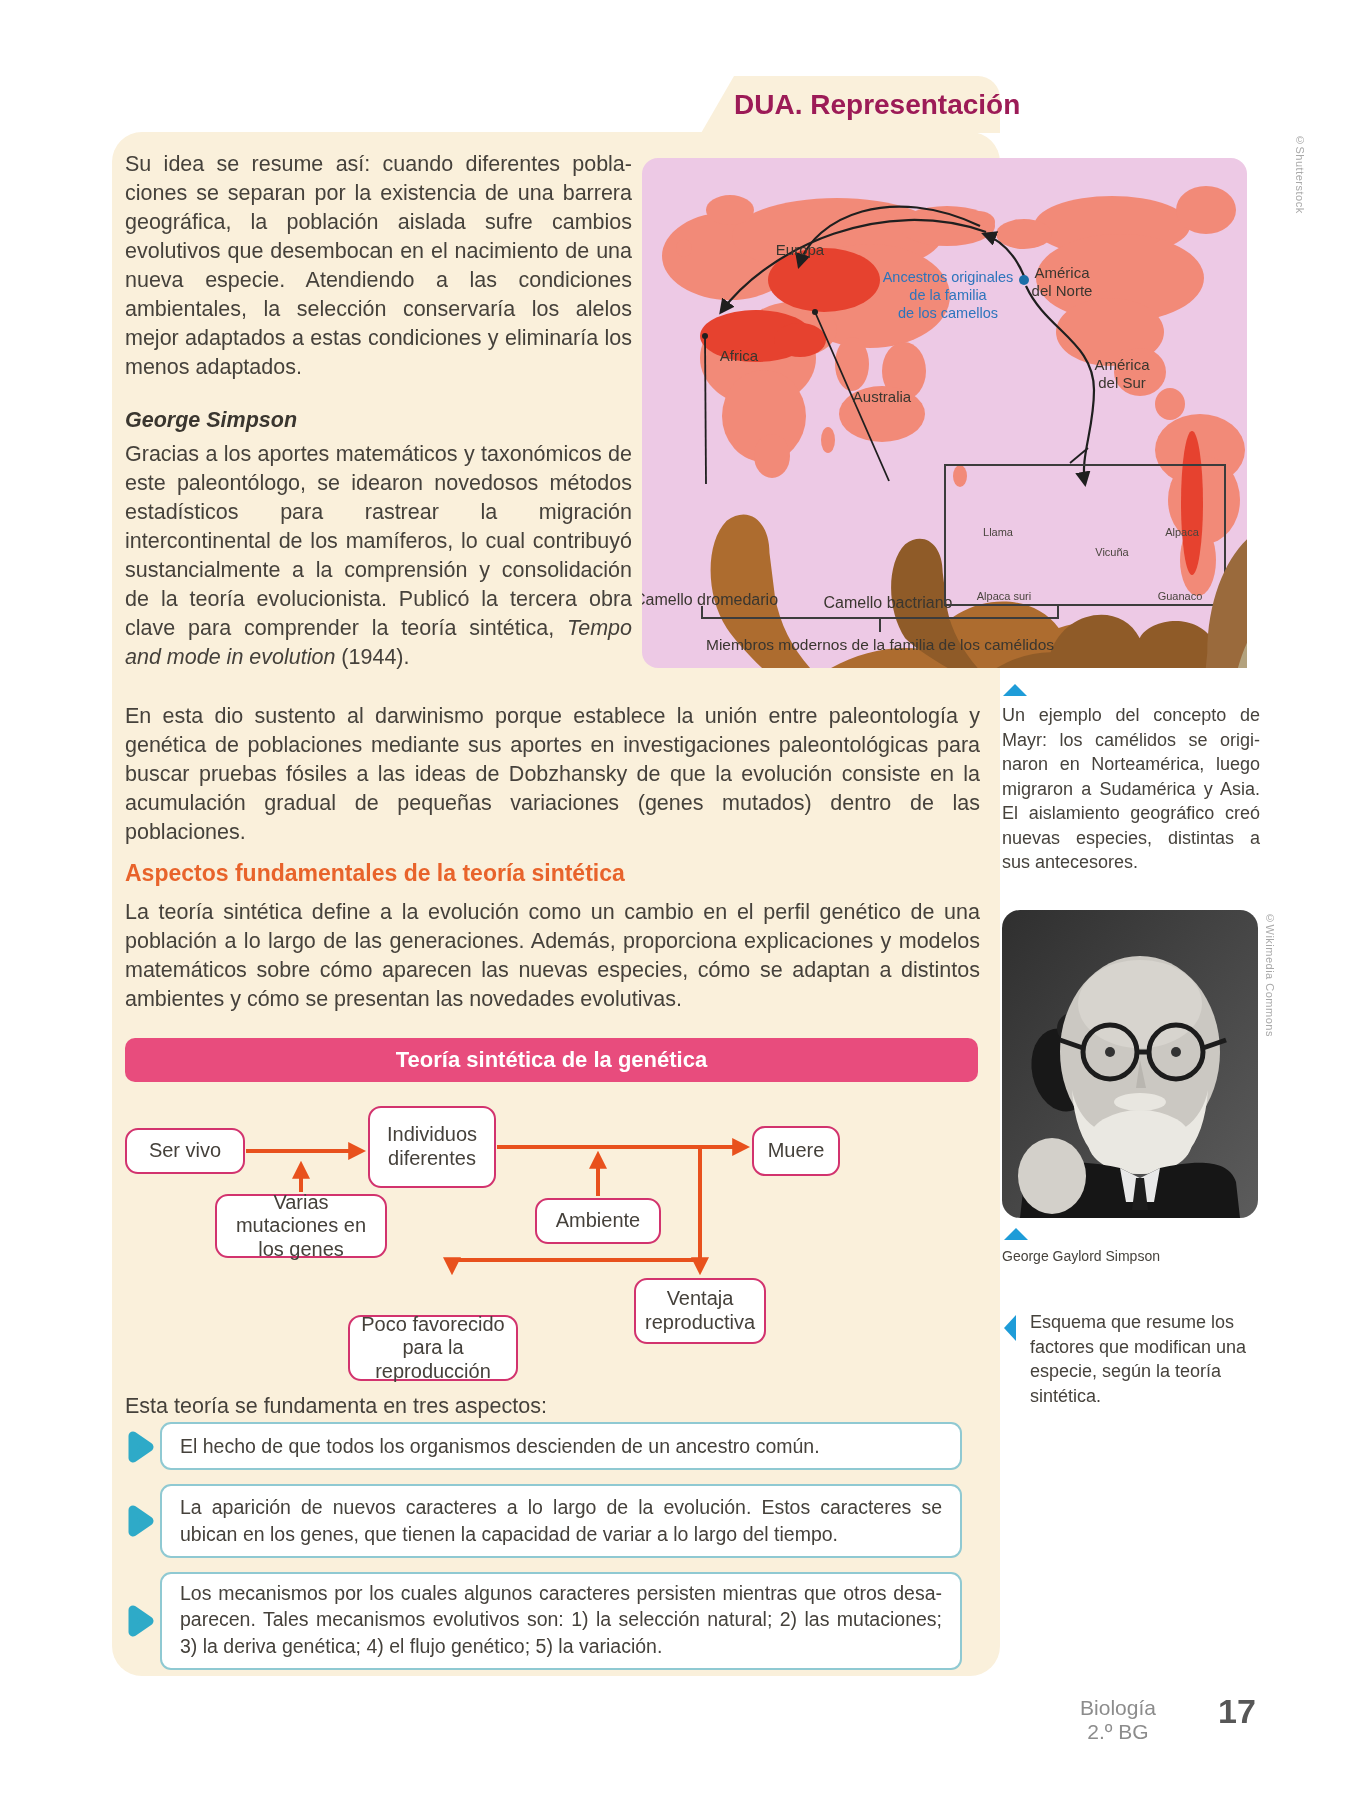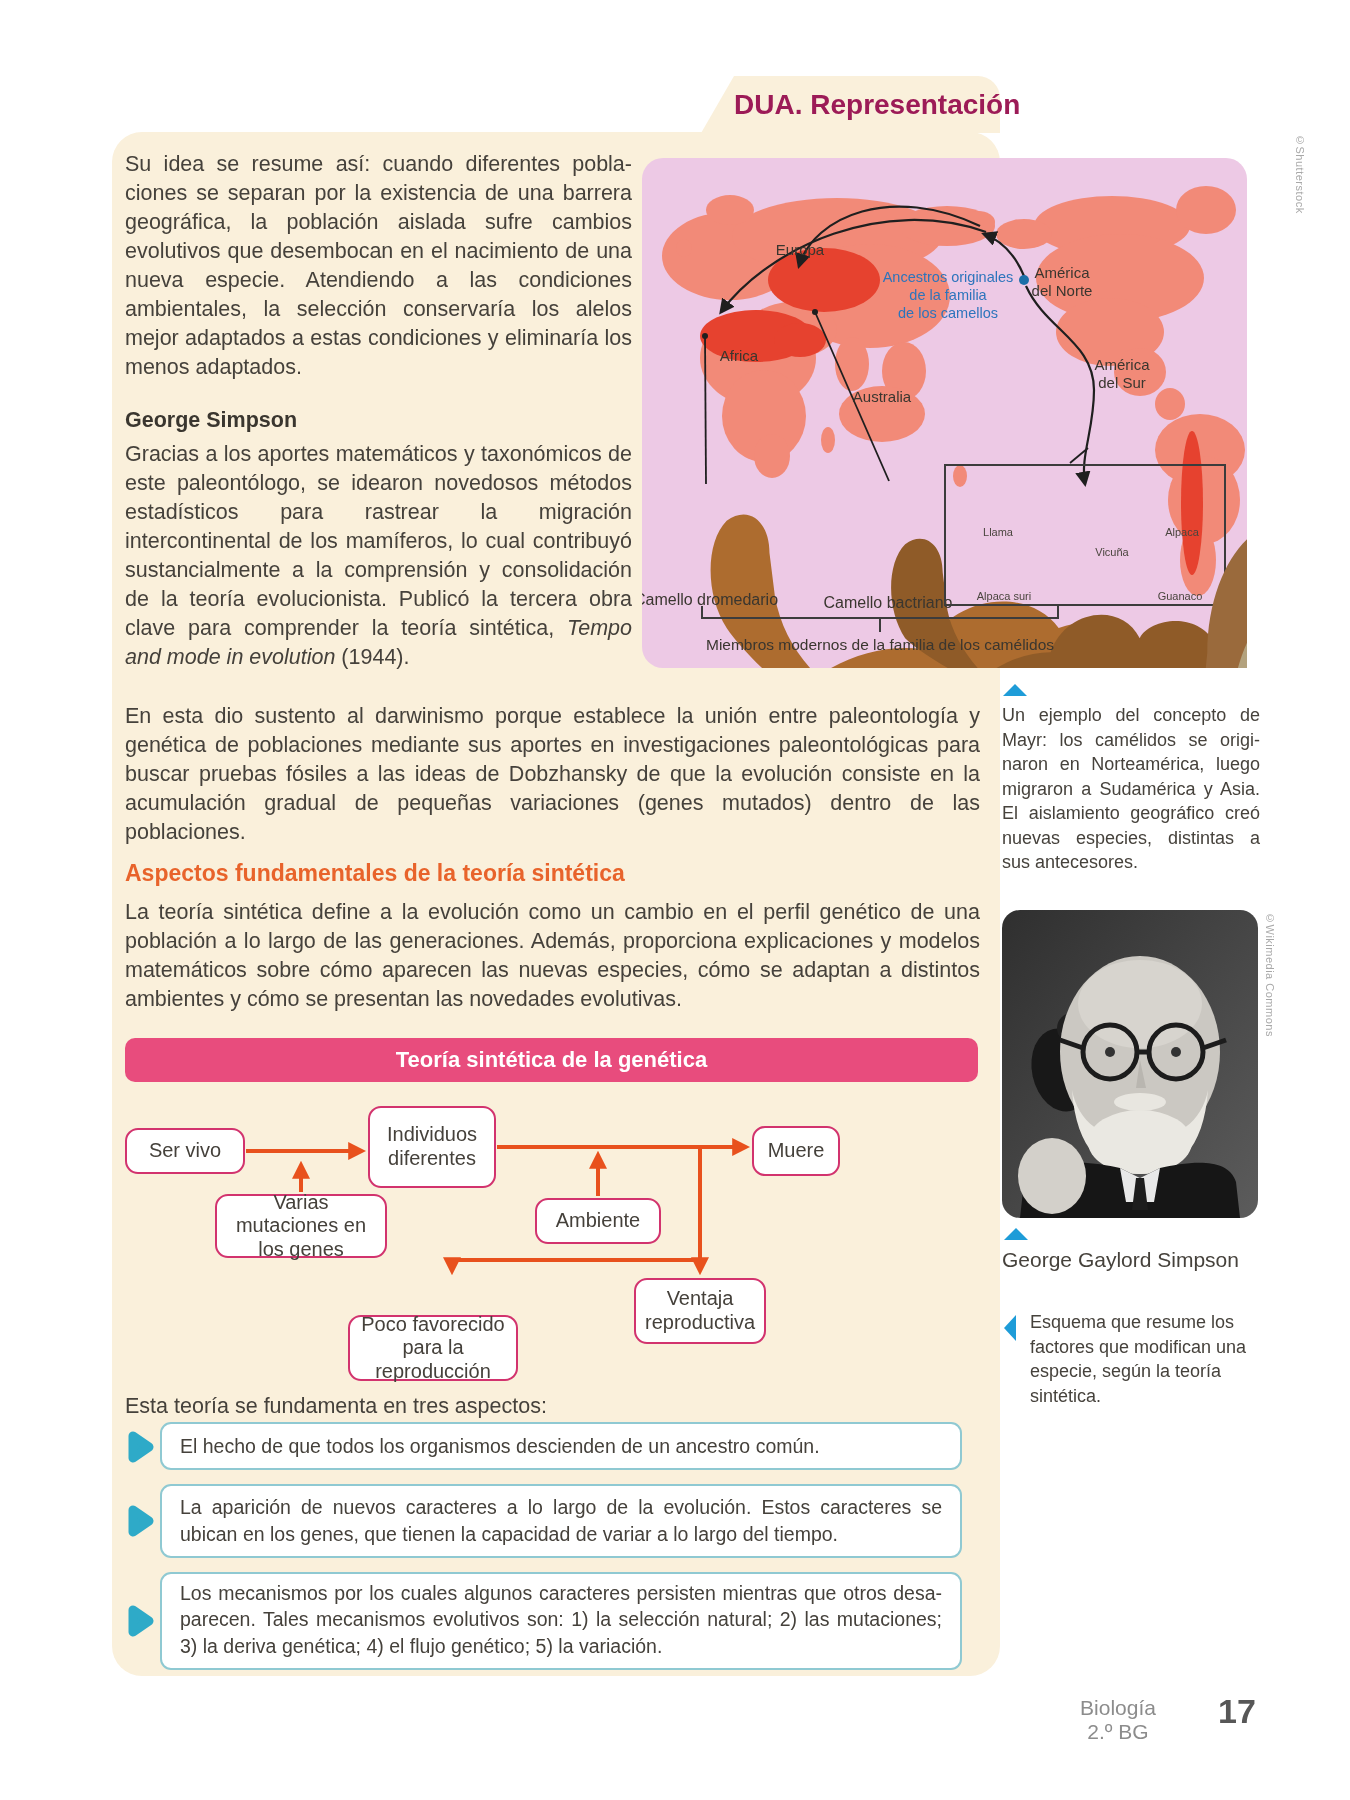--- a/index.html
+++ b/index.html
@@ -9,21 +9,21 @@
   .just{text-align:justify;hyphens:manual;-webkit-hyphens:manual;}
   .body-text{font-size:21.5px;line-height:29px;color:#45413B;}
   .cream-box{background:#FAF0DB;border-radius:30px;}
   .tab{background:#FAF0DB;border-top-right-radius:22px;}
   .tab::before{content:"";position:absolute;left:0;top:0;width:56px;height:100%;
         background:#FAF0DB;transform:skewX(-30deg);transform-origin:100% 0;}
   .tab-text{position:absolute;left:0;right:14px;top:50%;transform:translateY(-50%);
         text-align:center;white-space:nowrap;font-size:28px;color:#9C1B57;}
   .tab-bold{font-weight:800;}
   .tab-rest{font-weight:700;}
-  .h-dark{font-size:21.5px;font-weight:bold;color:#3A362F;}
+  .h-dark{font-size:21.5px;font-weight:bold;color:#3A362F;font-style:italic;}
   .h-orange{font-size:23px;font-weight:bold;color:#E8632B;}
   .map-panel{background:#EDC9E5;border-radius:16px;}
   .banner{background:#E84C7D;border-radius:10px;color:#ffffff;font-weight:bold;
         font-size:22px;text-align:center;line-height:44px;}
   .fbox{position:absolute;background:#ffffff;border:2px solid #D2336E;border-radius:13px;
         display:flex;align-items:center;justify-content:center;text-align:center;
         font-size:20px;line-height:1.18;color:#45413B;padding:4px 8px;box-sizing:border-box;}
   .aspect{position:absolute;background:#ffffff;border:2px solid #8FC9D2;border-radius:11px;
         font-size:19.5px;line-height:26.5px;color:#45413B;padding:9px 18px;
         box-sizing:border-box;display:flex;align-items:flex-end;}
@@ -56,21 +56,21 @@
   <div class="abs h-dark" style="left:125px;top:408px;">George Simpson</div>
 
   <div class="abs body-text just" style="left:125px;top:440px;width:507px;"><span>Gracias a los aportes matemáticos y taxonómi­cos de este paleontólogo, se idearon novedosos métodos estadísticos para rastrear la migración intercontinental de los mamíferos, lo cual con­tribuyó sustancialmente a la comprensión y consolidación de la teoría evolucionista. Publicó la tercera obra clave para comprender la teoría sintética, </span><span style="font-style:italic;">Tempo and mode in evolution</span><span> (1944).</span></div>
 
   <div class="abs body-text just" style="left:125px;top:702px;width:855px;">En esta dio sustento al darwinismo porque establece la unión entre paleontología y genética de poblaciones mediante sus aportes en investigaciones paleontológicas para buscar pruebas fósiles a las ideas de Dobzhansky de que la evolución consiste en la acumulación gradual de pequeñas variaciones (genes mutados) dentro de las poblaciones.</div>
 
   <div class="abs body-text just" style="left:125px;top:898px;width:855px;">La teoría sintética define a la evolución como un cambio en el perfil genético de una población a lo largo de las generaciones. Además, proporciona explicaciones y modelos matemáticos sobre cómo aparecen las nuevas especies, cómo se adaptan a distintos ambientes y cómo se presentan las novedades evolutivas.</div>
 
   <div class="abs h-orange" style="left:125px;top:860px;">Aspectos fundamentales de la teoría sintética</div>
 
-  <div class="abs map-panel" style="left:642px;top:158px;width:605px;height:510px;border-radius:21px;">
+  <div class="abs map-panel" style="left:642px;top:158px;width:605px;height:510px;">
     <svg width="605" height="510" viewBox="0 0 605 510">
       <defs>
         <marker id="mblk" viewBox="0 0 10 10" refX="8" refY="5" markerWidth="7" markerHeight="7" orient="auto-start-reverse">
           <path d="M0,0 L10,5 L0,10 Z" fill="#1F1F1F"></path>
         </marker>
         <symbol id="dromedary" viewBox="0 0 110 100">
           <path d="M10,28 C6,22 6,12 10,8 C14,5 18,8 18,14 L19,22 C20,28 23,33 27,37 C33,33 40,31 47,32 C52,22 66,20 72,28 C80,25 90,29 93,38 C96,45 95,52 90,56 C86,60 78,61 72,59 L71,78 L69,96 L65,96 L66,79 L62,64 L48,64 L46,79 L44,96 L40,96 L41,78 L40,61 C34,58 29,52 28,46 C24,42 14,34 10,28 Z"></path>
         </symbol>
         <symbol id="bactrian" viewBox="0 0 110 100">
           <path d="M10,32 C6,26 6,16 10,12 C14,9 18,12 18,18 L19,26 C20,31 23,36 27,40 C31,37 36,35 41,35 C44,26 56,24 60,32 C62,28 72,26 76,33 C79,28 88,28 91,36 C94,43 93,50 88,54 C84,58 76,59 70,57 L69,76 L67,94 L63,94 L64,77 L60,62 L46,62 L44,77 L42,94 L38,94 L39,76 L38,59 C32,56 28,50 27,44 C23,40 14,36 10,32 Z"></path>
@@ -277,21 +277,21 @@
       <ellipse cx="50" cy="266" rx="34" ry="38" fill="#D3D0CA"></ellipse>
     </svg>
   </div>
   <div class="abs vcredit" style="left:1264px;top:912px;">©Wikimedia Commons</div>
 
   <div class="abs" style="left:1003px;top:1227px;">
     <svg width="26" height="14">
         <polygon points="13,1 25,13 1,13" fill="#1E9CD8"></polygon>
       </svg>
   </div>
-  <div class="abs" style="left:1002px;top:1248px;font-size:21px;color:#46423C;">George Gaylord Simpson</div>
+  <div class="abs" style="left:1002px;top:1248px;font-size:14px;color:#46423C;">George Gaylord Simpson</div>
 
   <div class="abs" style="left:1003px;top:1314px;">
     <svg width="14" height="28">
         <polygon points="13,1 13,27 1,14" fill="#1E9CD8"></polygon>
       </svg>
   </div>
   <div class="abs side-text" style="left:1030px;top:1310px;width:230px;">Esquema que resume los factores que modifican una especie, según la teoría sintética.</div>
 
   <div class="abs footer-sub" style="left:1040px;top:1696px;width:156px;">
     <div>Biología</div>

